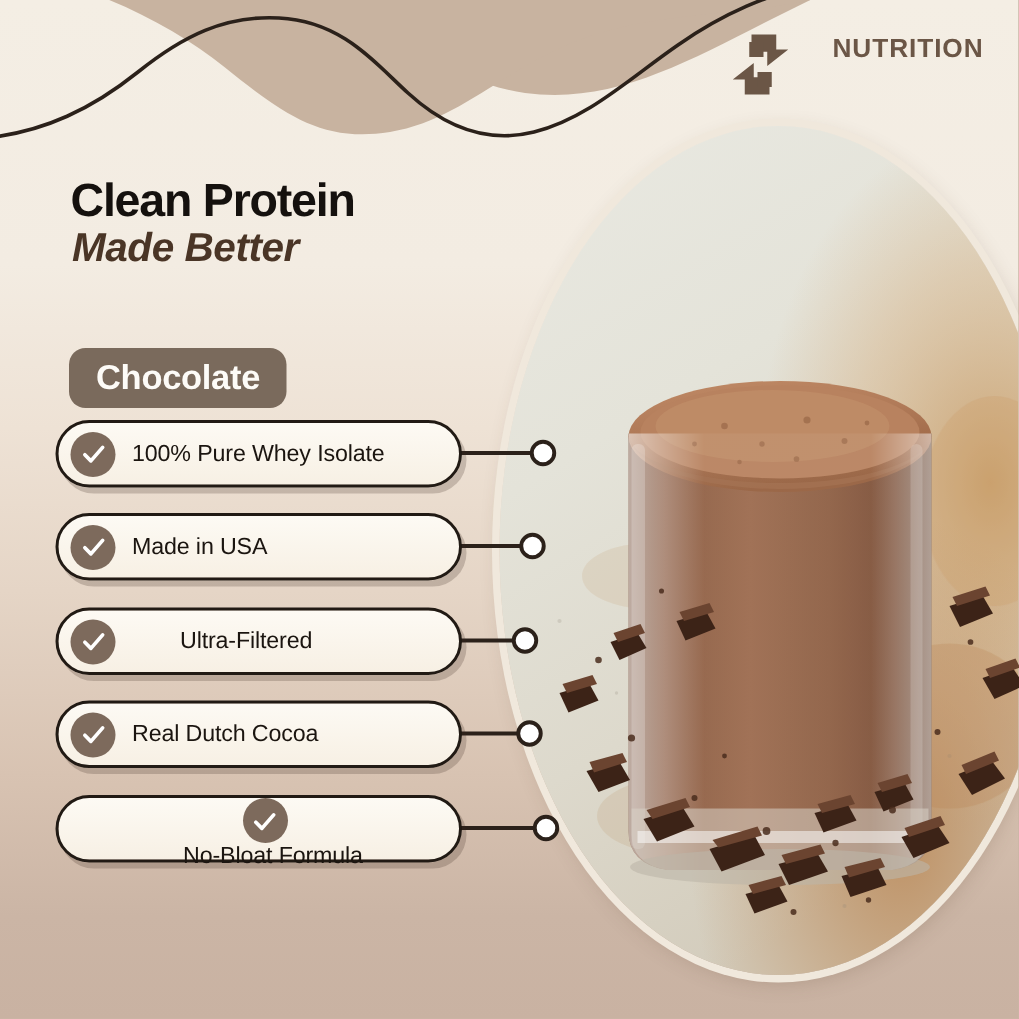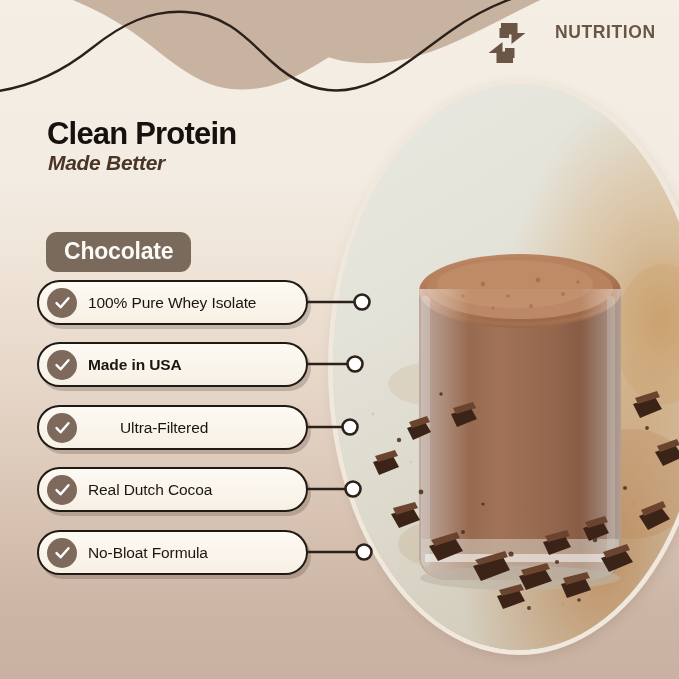--- a/index.html
+++ b/index.html
@@ -48,21 +48,21 @@
   
   .headline {
     position:absolute; left:47px; top:97px;
     font-size:31px; font-weight:bold;
     color:#15110e; letter-spacing:-0.8px;
     line-height:1;
     margin-top:21px;
   }
   .subhead {
     position:absolute; left:48px; top:152px;
-    font-size:21px; font-weight:bold; font-style:italic;
+    font-size:27px; font-weight:bold; font-style:italic;
     color:#4a3526; letter-spacing:-0.3px;
     line-height:1;
   }
   .flavor-badge {
     position:absolute; left:46px; top:200px;
     background:#7a6a5c;
     color:#fdfbf7;
     font-size:23px; font-weight:bold;
     padding:8px 18px 9px 18px;
     border-radius:11px;
@@ -311,21 +311,21 @@
 
   <div class="features">
       <div class="pill" style="top: 280px;">
         <div class="pill-check">
           <svg viewBox="0 0 24 24">
             <path d="M4.5 12.8 L9.6 18 L19.5 6.6" fill="none" stroke="#ffffff" stroke-width="3.1" stroke-linecap="round" stroke-linejoin="round"></path>
           </svg>
         </div>
         <div class="pill-label">100% Pure Whey Isolate</div>
       </div>
-      <div class="pill" style="top: 342px; font-weight: bold;">
+      <div class="pill" style="top: 342px;">
         <div class="pill-check">
           <svg viewBox="0 0 24 24">
             <path d="M4.5 12.8 L9.6 18 L19.5 6.6" fill="none" stroke="#ffffff" stroke-width="3.1" stroke-linecap="round" stroke-linejoin="round"></path>
           </svg>
         </div>
         <div class="pill-label">Made in USA</div>
       </div>
       <div class="pill" style="top: 405px; gap: 32px;">
         <div class="pill-check">
           <svg viewBox="0 0 24 24">
@@ -335,21 +335,21 @@
         <div class="pill-label">Ultra-Filtered</div>
       </div>
       <div class="pill" style="top: 467px; text-align: center;">
         <div class="pill-check">
           <svg viewBox="0 0 24 24">
             <path d="M4.5 12.8 L9.6 18 L19.5 6.6" fill="none" stroke="#ffffff" stroke-width="3.1" stroke-linecap="round" stroke-linejoin="round"></path>
           </svg>
         </div>
         <div class="pill-label">Real Dutch Cocoa</div>
       </div>
-      <div class="pill" style="top: 530px;">
+      <div class="pill" style="top: 530px; flex-direction: column;">
         <div class="pill-check">
           <svg viewBox="0 0 24 24">
             <path d="M4.5 12.8 L9.6 18 L19.5 6.6" fill="none" stroke="#ffffff" stroke-width="3.1" stroke-linecap="round" stroke-linejoin="round"></path>
           </svg>
         </div>
         <div class="pill-label">No-Bloat Formula</div>
       </div>
     </div>
 
 </div>

